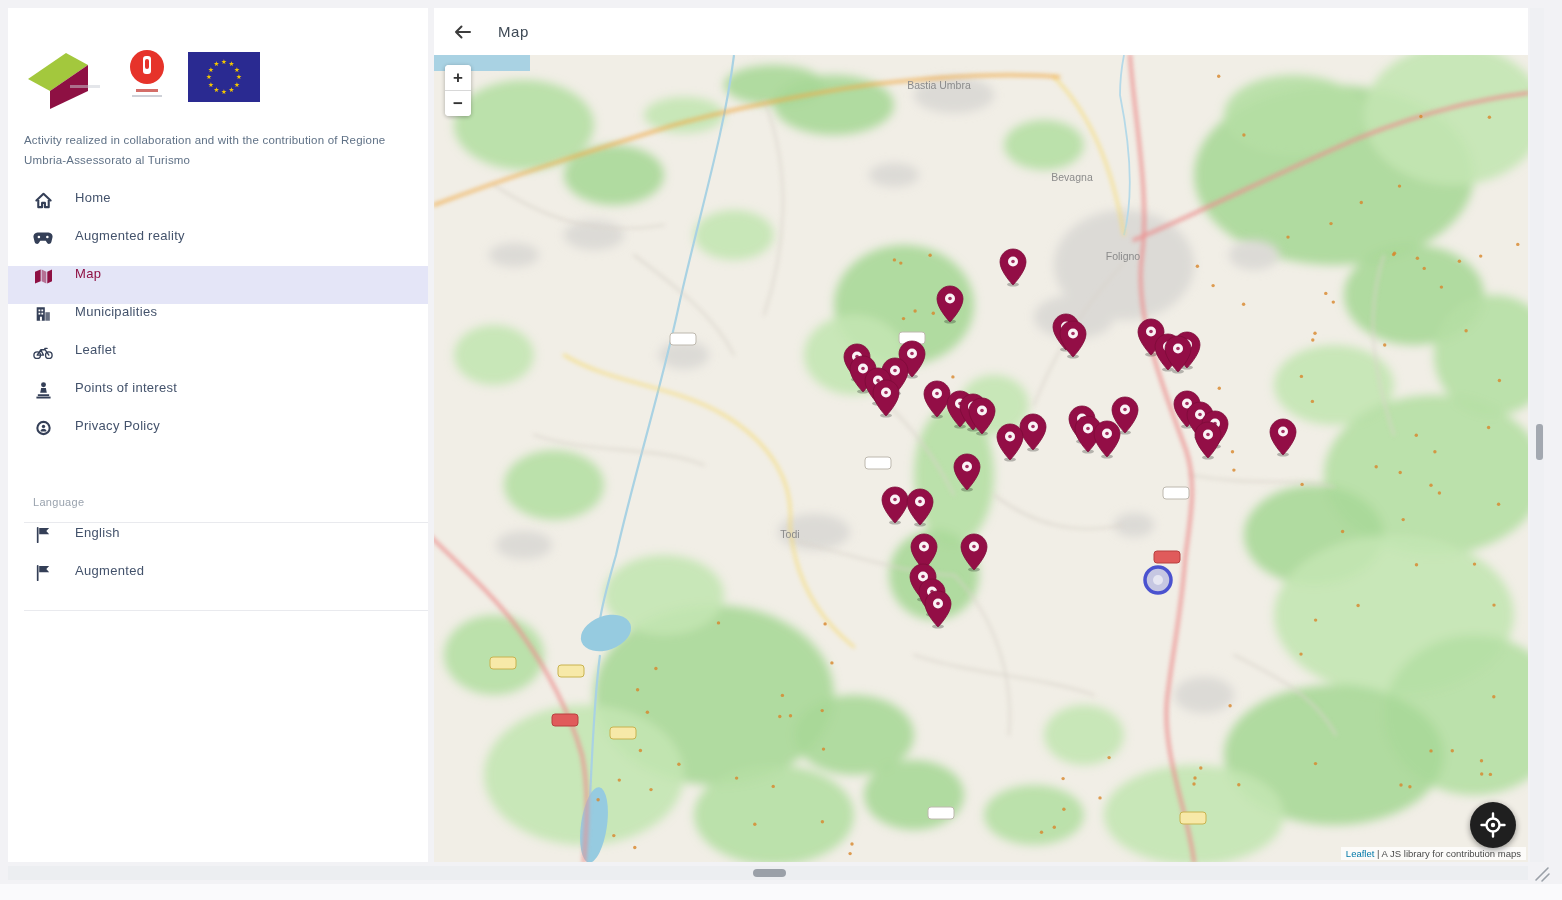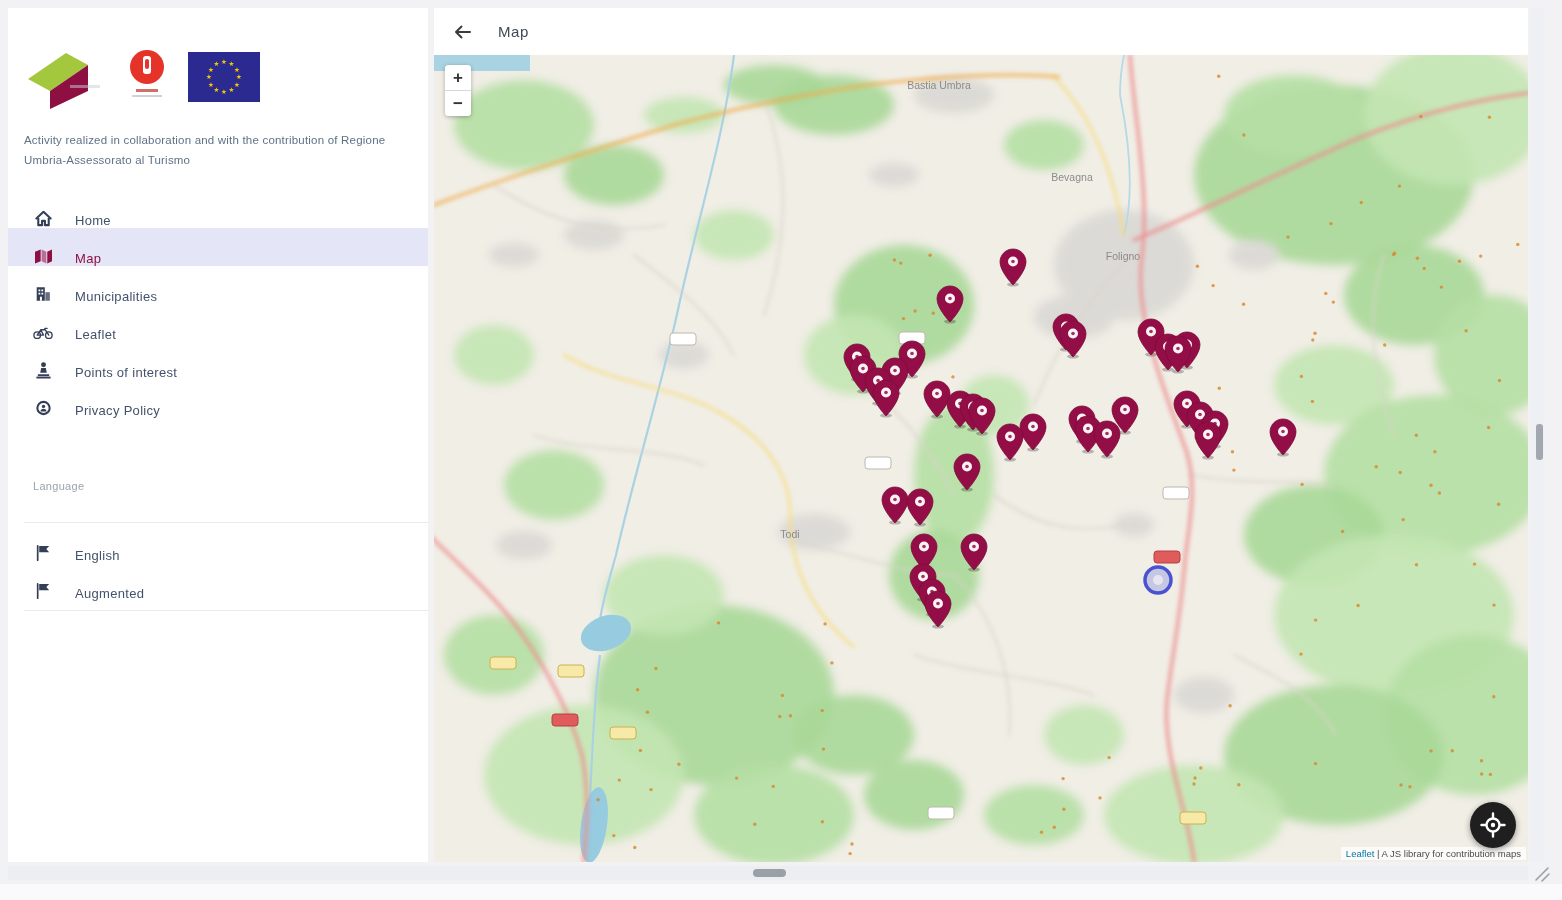--- a/index.html
+++ b/index.html
@@ -14,28 +14,28 @@
     position:absolute;left:8px;top:8px;width:420px;height:854px;
     background:#ffffff;box-sizing:border-box;padding:0;
   }
   .logo-row{position:absolute;left:14px;top:34px;height:70px;display:flex;align-items:center;gap:18px;}
   .credit{
     position:absolute;left:16px;top:122px;width:392px;
     font-size:11.5px;line-height:20px;color:#5f7186;letter-spacing:.2px;
   }
   .menu{position:absolute;left:0;top:182px;width:420px;}
   .menu-item{
-    position:relative;height:38px;display:flex;align-items:flex-end;cursor:pointer;
+    position:relative;height:38px;display:flex;align-items:flex-start;cursor:pointer;
   }
   .menu-item .mi-ico{width:20px;height:20px;margin-left:25px;flex:0 0 20px;display:flex;align-items:center;justify-content:center;}
   .menu-item .mi-label{margin-left:22px;font-size:13px;color:#43526b;letter-spacing:.3px;}
   .menu-item.active{background:#e4e5f7;}
   .menu-item.active .mi-label{color:#8e1043;}
   .section-label{
-    position:absolute;left:25px;top:472px;font-size:11px;color:#9aa3ae;letter-spacing:.3px;
+    position:absolute;left:25px;top:488px;font-size:11px;color:#9aa3ae;letter-spacing:.3px;
   }
   .divider{position:absolute;left:16px;right:0;height:1px;background:#e9eaee;}
   .langs{position:absolute;left:0;top:517px;width:420px;}
   svg.ico{display:block;}
   
   .main{
     position:absolute;left:434px;top:8px;width:1094px;height:854px;background:#fff;
   }
   .topbar{
     position:absolute;left:0;top:0;width:100%;height:47px;background:#fff;
@@ -123,20 +123,30 @@
 
   <div class="menu" id="menu">
       <div class="menu-item">
         <span class="mi-ico" style="color: rgb(52, 63, 87);">
           <svg class="ico" width="19" height="19" viewBox="0 0 20 20">
             <path d="M2.5 10 L10 3 l7.5 7" fill="none" stroke="currentColor" stroke-width="2.2" stroke-linecap="round" stroke-linejoin="round"></path>
             <path d="M4.5 9.5 V17 h4 v-4.5 h3 V17 h4 V9.5" fill="none" stroke="currentColor" stroke-width="2.2" stroke-linejoin="round"></path>
           </svg>
         </span>
         <span class="mi-label">Home</span>
+      </div>
+      <div class="menu-item">
+        <span class="mi-ico" style="color: rgb(52, 63, 87);">
+          <svg class="ico" width="20" height="16" viewBox="0 0 22 16">
+            <path d="M5 2 h12 a4.5 4.5 0 0 1 4.4 5.5 l-1.2 5 a2.6 2.6 0 0 1-4.6 1 L14 11 H8 l-1.6 2.5 a2.6 2.6 0 0 1-4.6-1 l-1.2-5 A4.5 4.5 0 0 1 5 2 Z" fill="currentColor"></path>
+            <circle cx="6.5" cy="6.8" r="1.4" fill="#fff"></circle>
+            <circle cx="15.8" cy="6.8" r="1.4" fill="#fff"></circle>
+          </svg>
+        </span>
+        <span class="mi-label">Augmented reality</span>
       </div>
       <div class="menu-item active">
         <span class="mi-ico" style="color: rgb(142, 16, 67);">
           <svg class="ico" width="19" height="17" viewBox="0 0 20 18">
             <path d="M1 4 L7 1.5 V14 L1 16.5 Z" fill="currentColor"></path>
             <path d="M8 1.5 L13 4 V16.5 L8 14 Z" fill="currentColor" opacity=".55"></path>
             <path d="M14 4 L19 1.5 V14 L14 16.5 Z" fill="currentColor"></path>
           </svg>
         </span>
         <span class="mi-label">Map</span>

